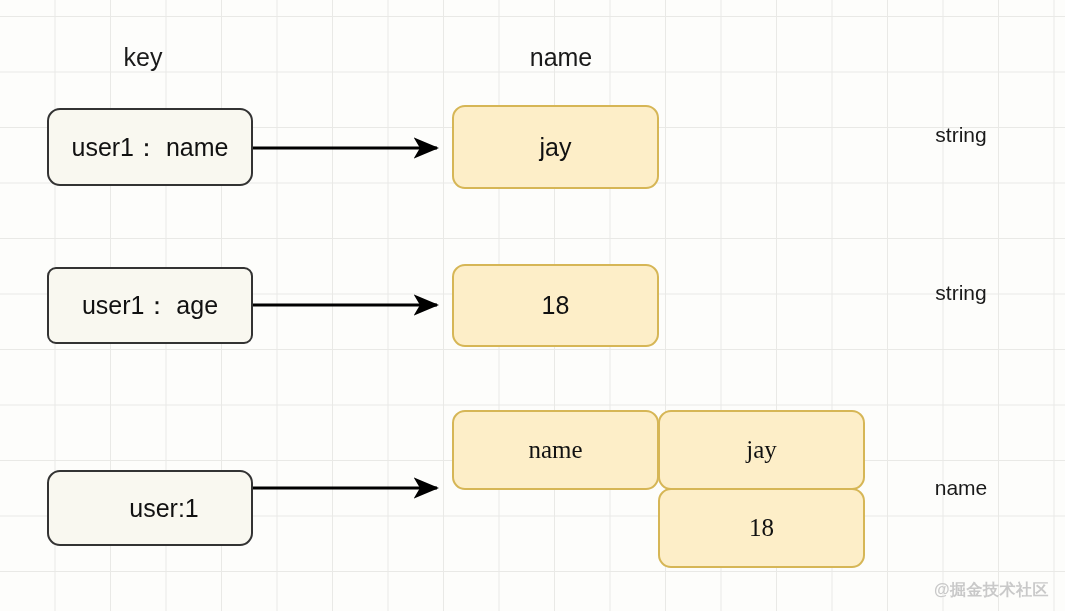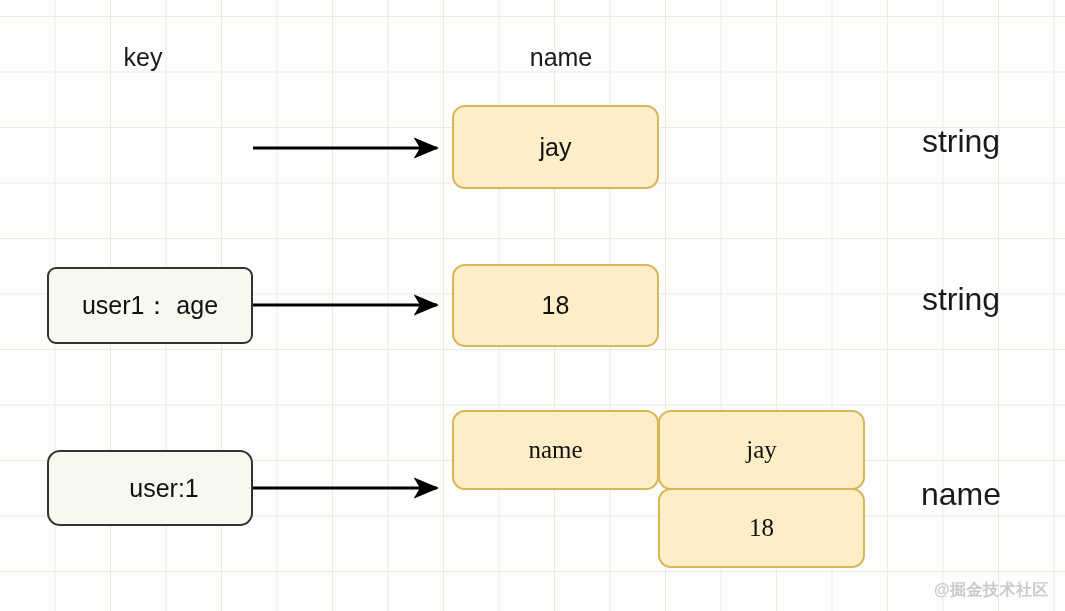--- a/index.html
+++ b/index.html
@@ -48,21 +48,21 @@
     display: flex;
     align-items: center;
     justify-content: center;
     box-sizing: border-box;
     font-size: 25px;
     color: #111111;
     white-space: nowrap;
   }
   #key-box-1 { top: 108px; height: 78px; }
   #key-box-2 { top: 267px; height: 77px; border-radius: 9px; }
-  #key-box-3 { top: 450px; height: 76px; padding-left: 28px; }
+  #key-box-3 { top: 470px; height: 76px; padding-left: 28px; }
 
   
   .value-box {
     position: absolute;
     background: #fdeec8;
     border: 2.5px solid #d6b656;
     border-radius: 13px;
     display: flex;
     align-items: center;
     justify-content: center;
@@ -108,21 +108,21 @@
     position: absolute;
     overflow: visible;
   }
   #arrow-1 { left: 253px; top: 128px; }
   #arrow-2 { left: 253px; top: 285px; }
   #arrow-3 { left: 253px; top: 468px; }
 
   
   .type-label {
     position: absolute;
-    font-size: 32px;
+    font-size: 21px;
     color: #1a1a1a;
     white-space: nowrap;
     transform: translateX(-50%);
   }
   #type-label-1 { left: 961px; top: 123px; }
   #type-label-2 { left: 961px; top: 281px; }
   #type-label-3 { left: 961px; top: 476px; }
 
   
   #watermark {
@@ -137,20 +137,21 @@
   }
 </style>
 </head>
 <body>
 
 <div id="canvas">
 
   <div class="col-header" id="header-key">key</div>
   <div class="col-header" id="header-value">name</div>
 
+  <div class="key-box" id="key-box-1">user1： name</div>
 
   <svg class="arrow-svg" id="arrow-1" width="200" height="40">
     <defs>
       <marker id="head1" viewBox="0 0 12 10" refX="11" refY="5" markerWidth="8" markerHeight="7" orient="auto">
         <path d="M0,0 L12,5 L0,10 L3,5 Z" fill="#000000"></path>
       </marker>
     </defs>
     <line x1="0" y1="20" x2="184" y2="20" stroke="#000000" stroke-width="3.2" marker-end="url(#head1)"></line>
   </svg>
 

